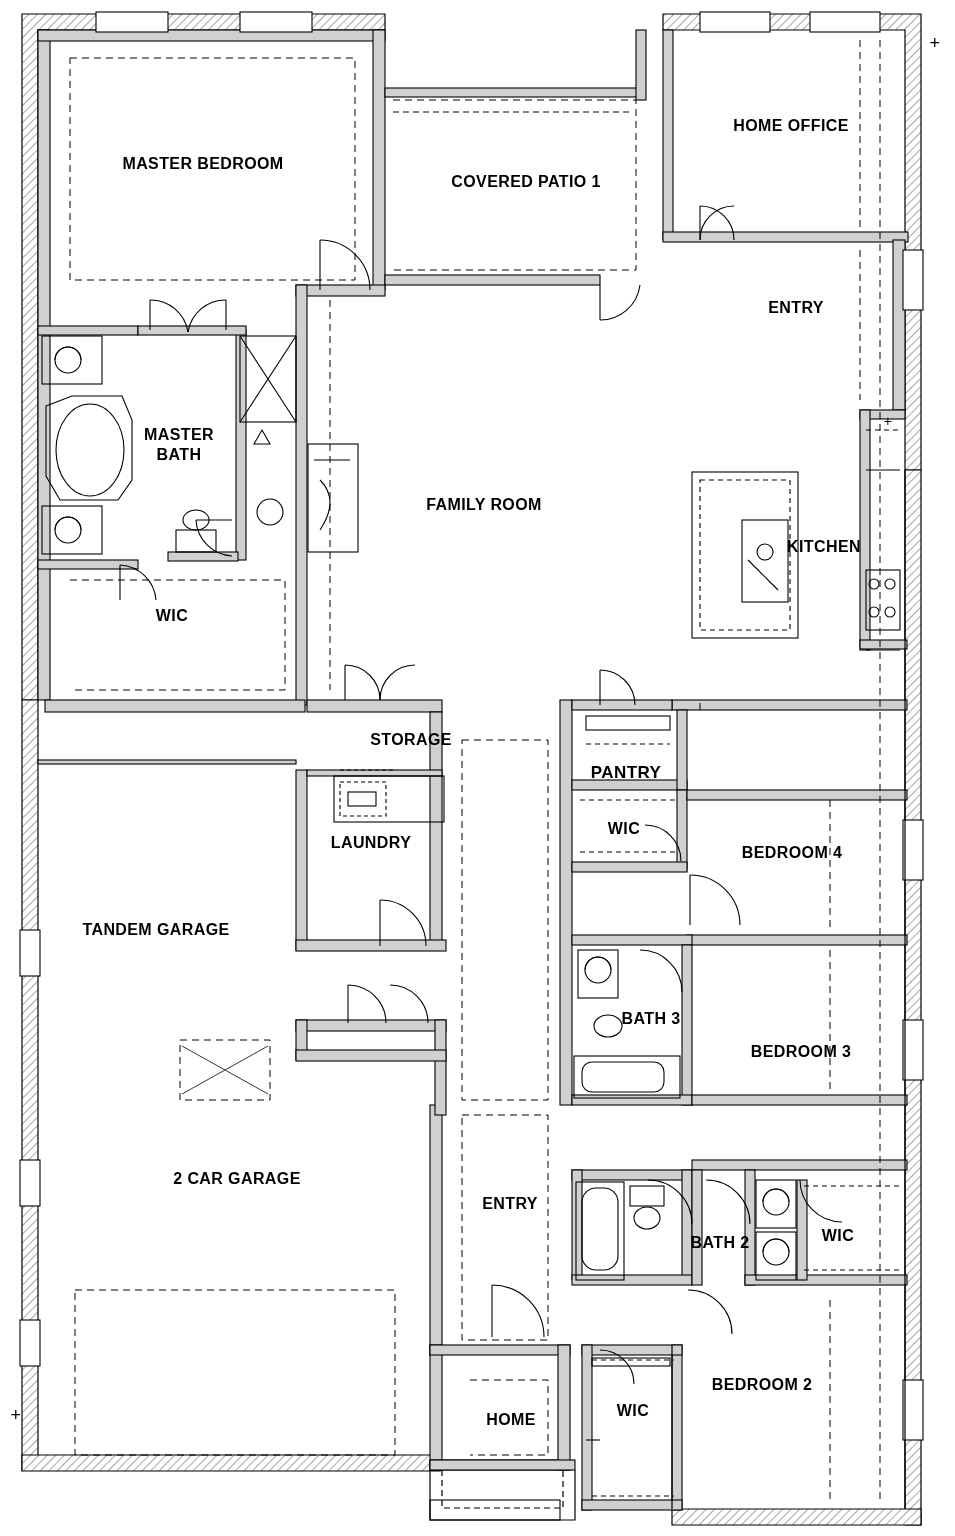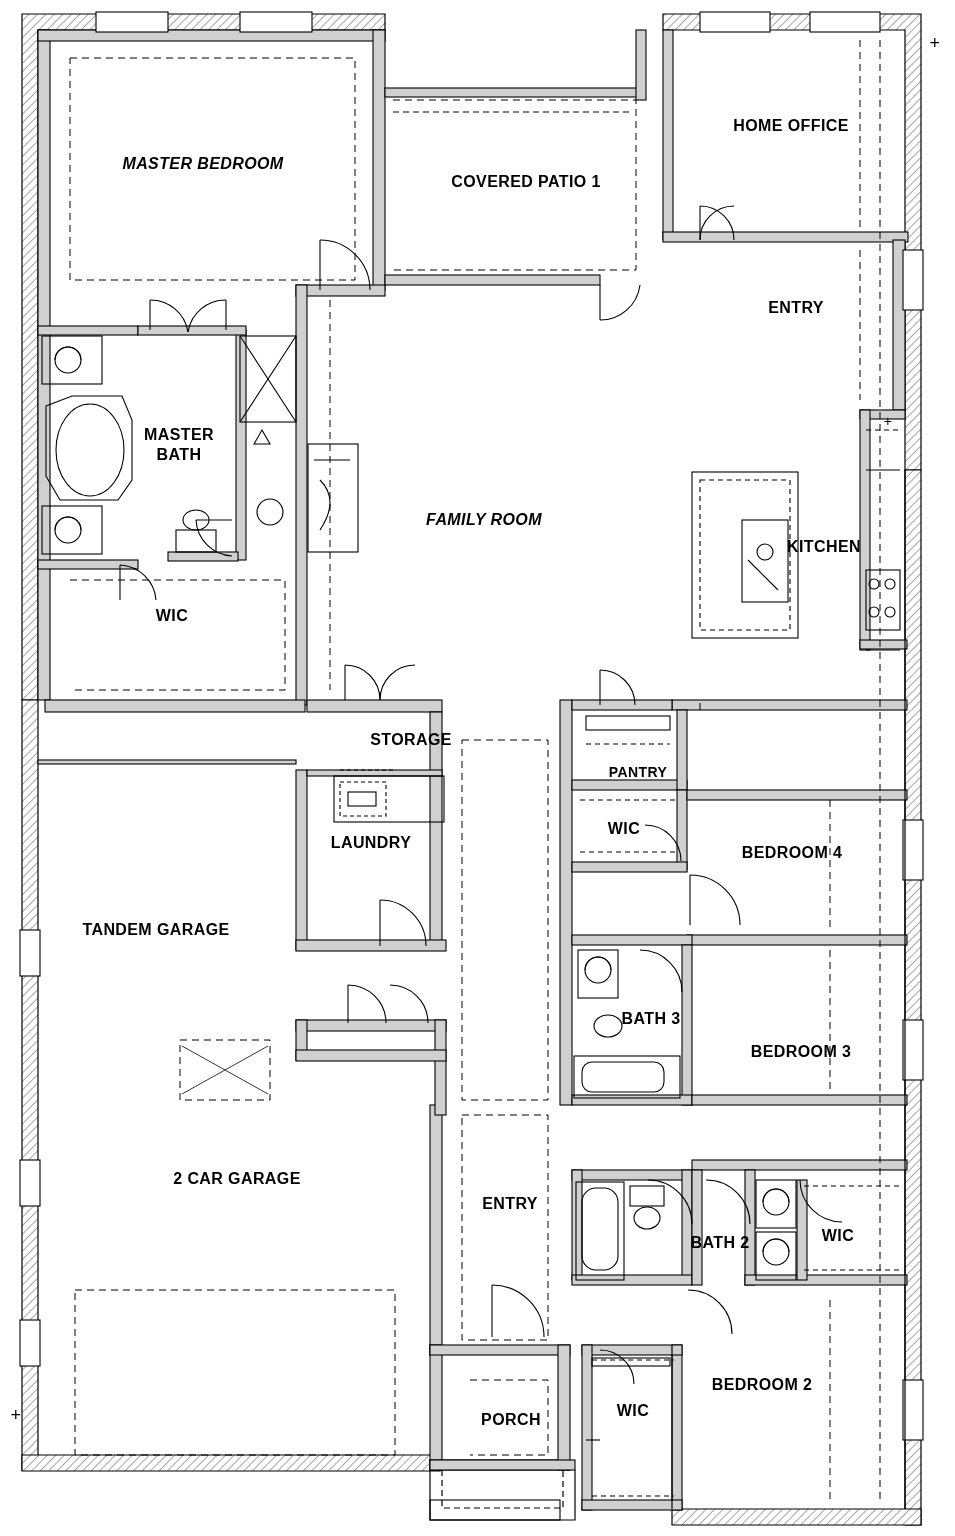--- a/index.html
+++ b/index.html
@@ -28,22 +28,21 @@
     font-size: 16px;
     font-weight: bold;
     color: #000000;
     letter-spacing: 0.4px;
     white-space: pre;
     text-align: center;
     transform: translate(-50%, -50%);
     line-height: 1.25;
   }
   .room-label.small {
-    font-size: 14px;
-    margin-left: 12px;
+    font-size: 17px;
   }
 </style>
 </head>
 <body>
 
 <div id="plan">
 
   <svg width="955" height="1536" viewBox="0 0 955 1536">
     <defs>
       <pattern id="hatch" width="6" height="6" patternUnits="userSpaceOnUse" patternTransform="rotate(45)">
@@ -340,42 +339,42 @@
         <path d="M442,1470 L442,1508 L563,1508 L563,1470" stroke-dasharray="6,4"></path>
       </g>
 
       <g stroke="#000000" stroke-width="1.2" fill="none">
         <path d="M672,1509 L672,1345"></path>
         <path d="M905,1509 L905,470"></path>
       </g>
     </g>
   </svg>
 
-  <div class="room-label" style="left:203px; top:164px;font-style:italic;">MASTER BEDROOM</div>
+  <div class="room-label" style="left:203px; top:164px;">MASTER BEDROOM</div>
   <div class="room-label" style="left:526px; top:182px;">COVERED PATIO 1</div>
   <div class="room-label" style="left:791px; top:126px;">HOME OFFICE</div>
   <div class="room-label" style="left:796px; top:308px;">ENTRY</div>
   <div class="room-label" style="left:163px; top:445px;padding-left:32px;">MASTER
 BATH</div>
-  <div class="room-label" style="left:484px; top:520px;font-style:italic;">FAMILY ROOM</div>
+  <div class="room-label" style="left:484px; top:505px;">FAMILY ROOM</div>
   <div class="room-label" style="left:824px; top:547px;">KITCHEN</div>
   <div class="room-label" style="left:172px; top:616px;">WIC</div>
   <div class="room-label" style="left:371px; top:740px;margin-left:40px;">STORAGE</div>
   <div class="room-label small" style="left:626px; top:773px;">PANTRY</div>
   <div class="room-label" style="left:624px; top:829px;">WIC</div>
   <div class="room-label" style="left:792px; top:853px;">BEDROOM 4</div>
   <div class="room-label" style="left:371px; top:843px;">LAUNDRY</div>
   <div class="room-label" style="left:156px; top:910px;margin-top:20px;">TANDEM GARAGE</div>
   <div class="room-label" style="left:651px; top:1019px;">BATH 3</div>
   <div class="room-label" style="left:801px; top:1052px;">BEDROOM 3</div>
   <div class="room-label" style="left:237px; top:1179px;">2 CAR GARAGE</div>
   <div class="room-label" style="left:510px; top:1204px;">ENTRY</div>
   <div class="room-label" style="left:720px; top:1243px;">BATH 2</div>
   <div class="room-label" style="left:838px; top:1236px;">WIC</div>
   <div class="room-label" style="left:762px; top:1385px;">BEDROOM 2</div>
   <div class="room-label" style="left:633px; top:1411px;">WIC</div>
-  <div class="room-label" style="left:511px; top:1420px;">PORCH</div>
+  <div class="room-label" style="left:511px; top:1420px;">HOME</div>
 
   <div class="room-label" style="left:935px; top:43px; font-size:18px; font-weight:normal;">+</div>
   <div class="room-label" style="left:16px; top:1415px; font-size:18px; font-weight:normal;">+</div>
   <div class="room-label" style="left:888px; top:422px; font-size:14px; font-weight:normal;">+</div>
 
 </div>
 
 </body></html>

